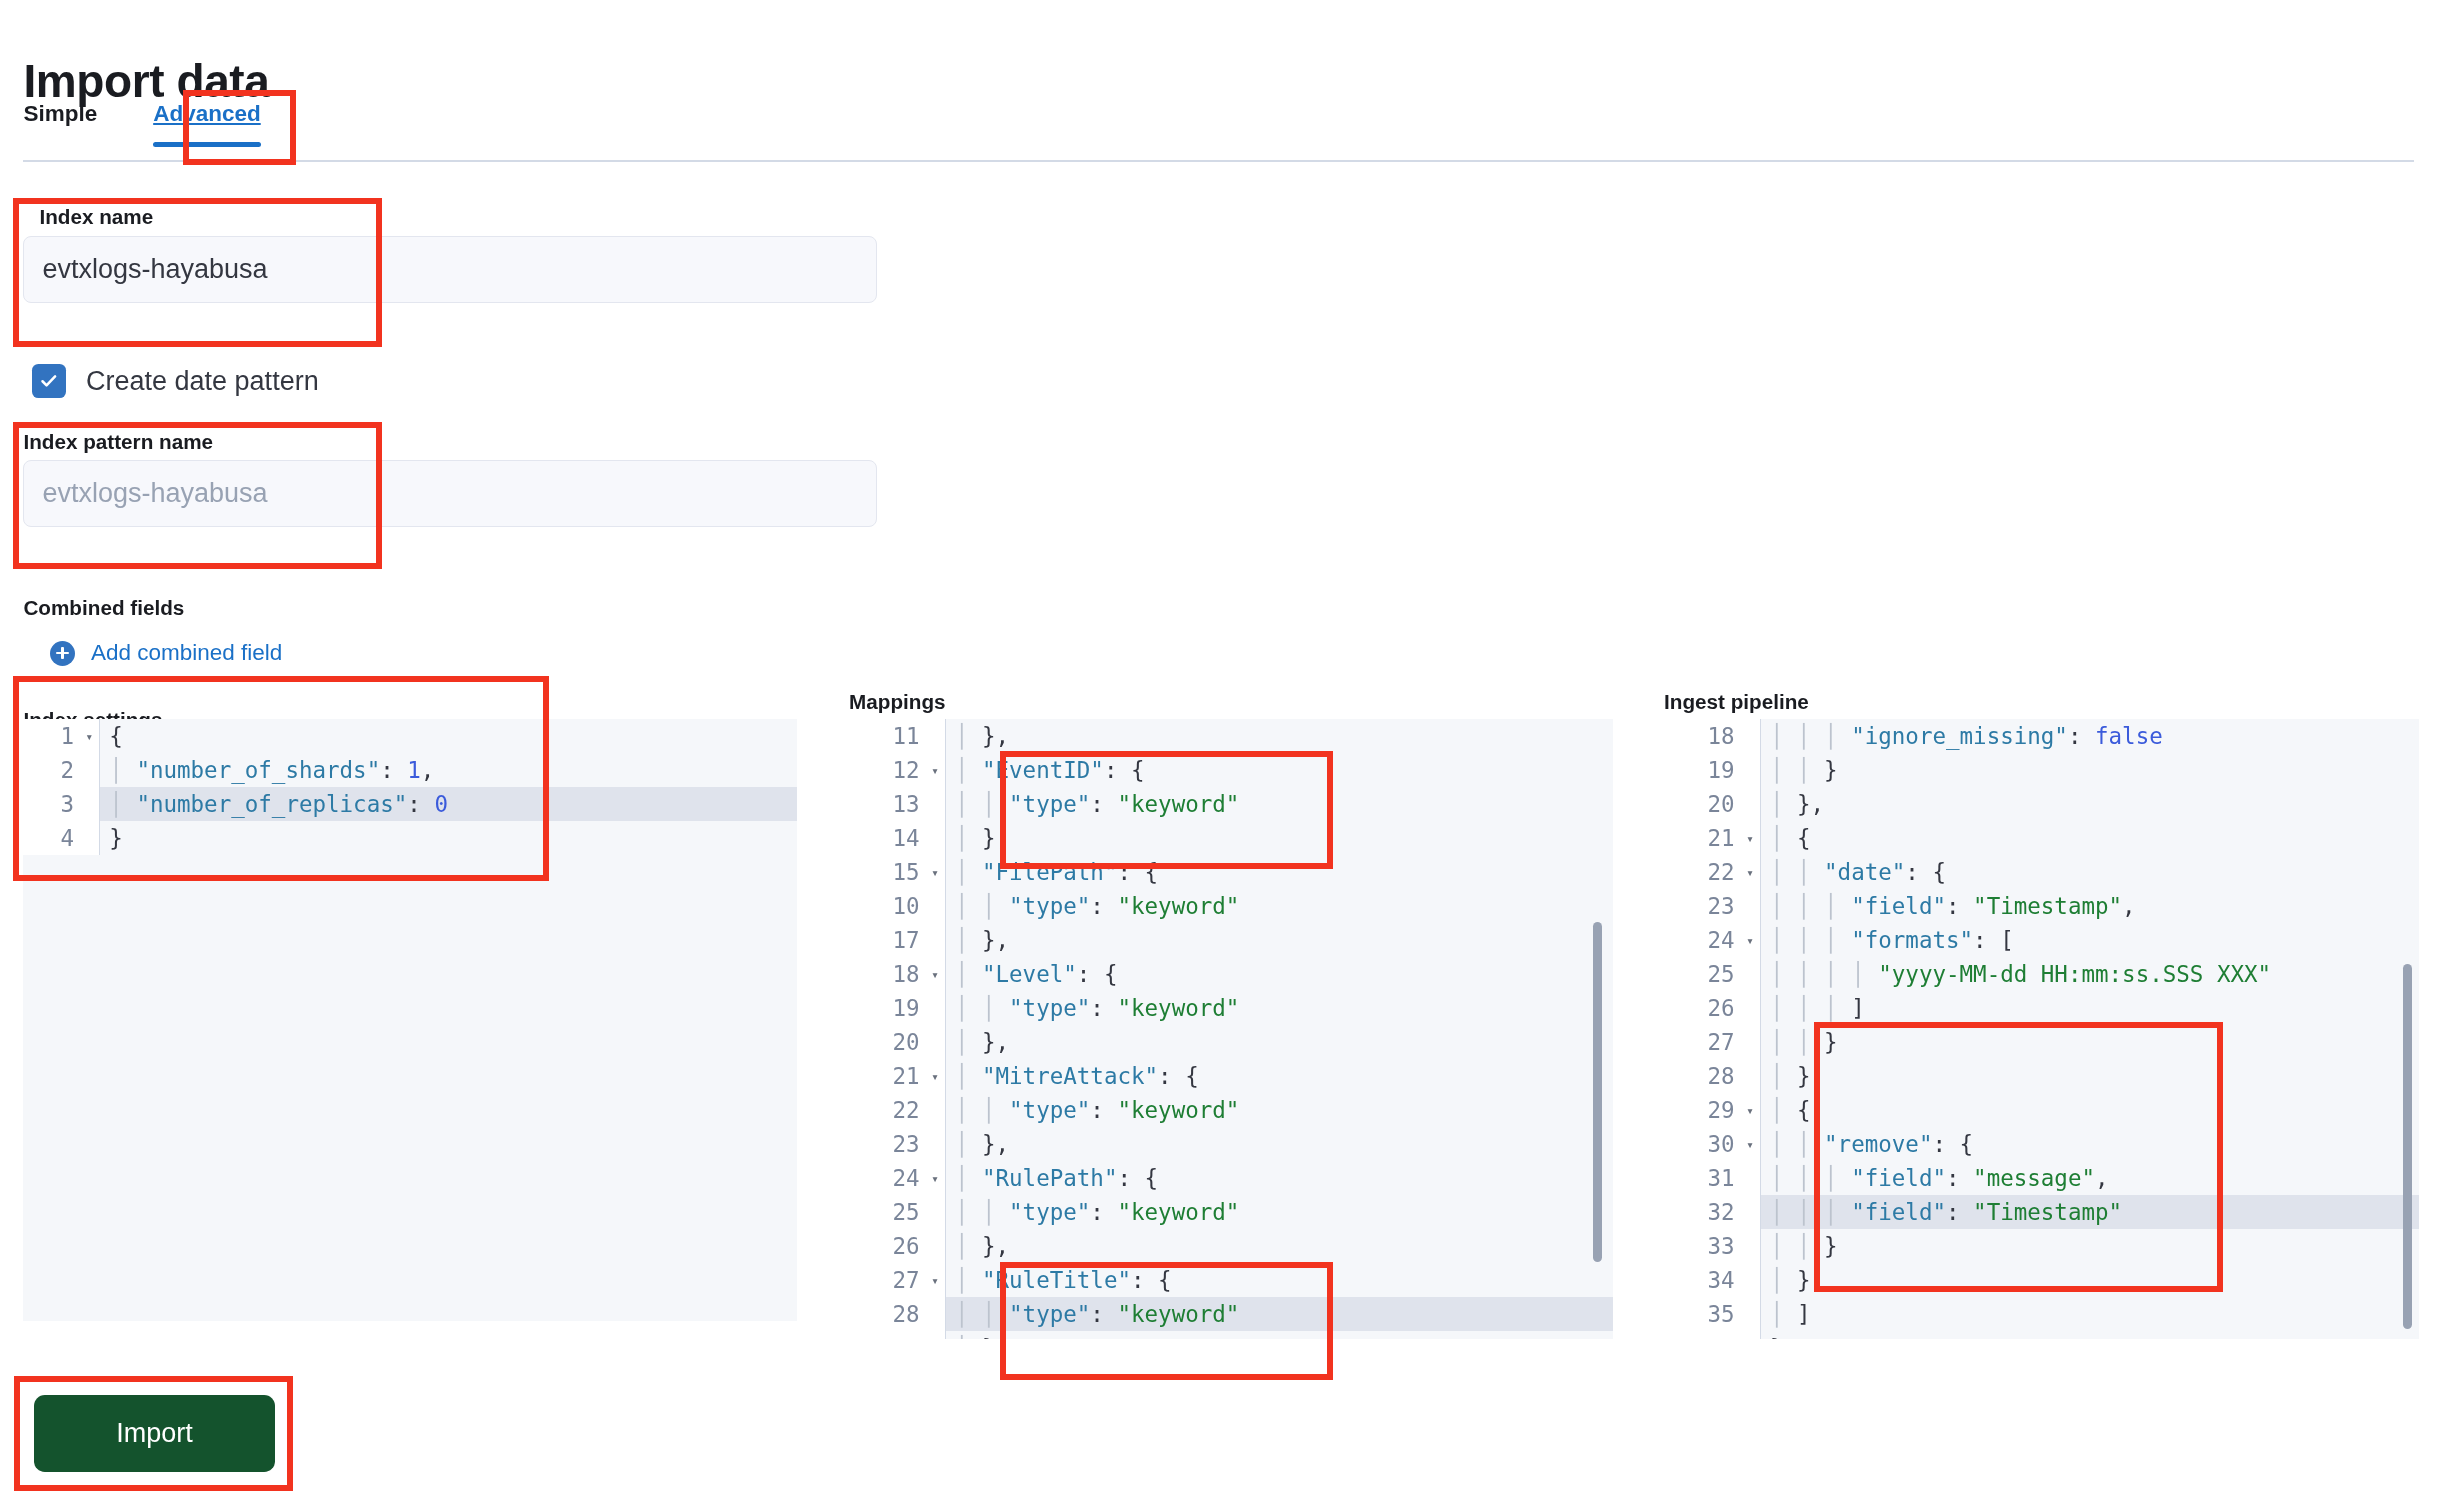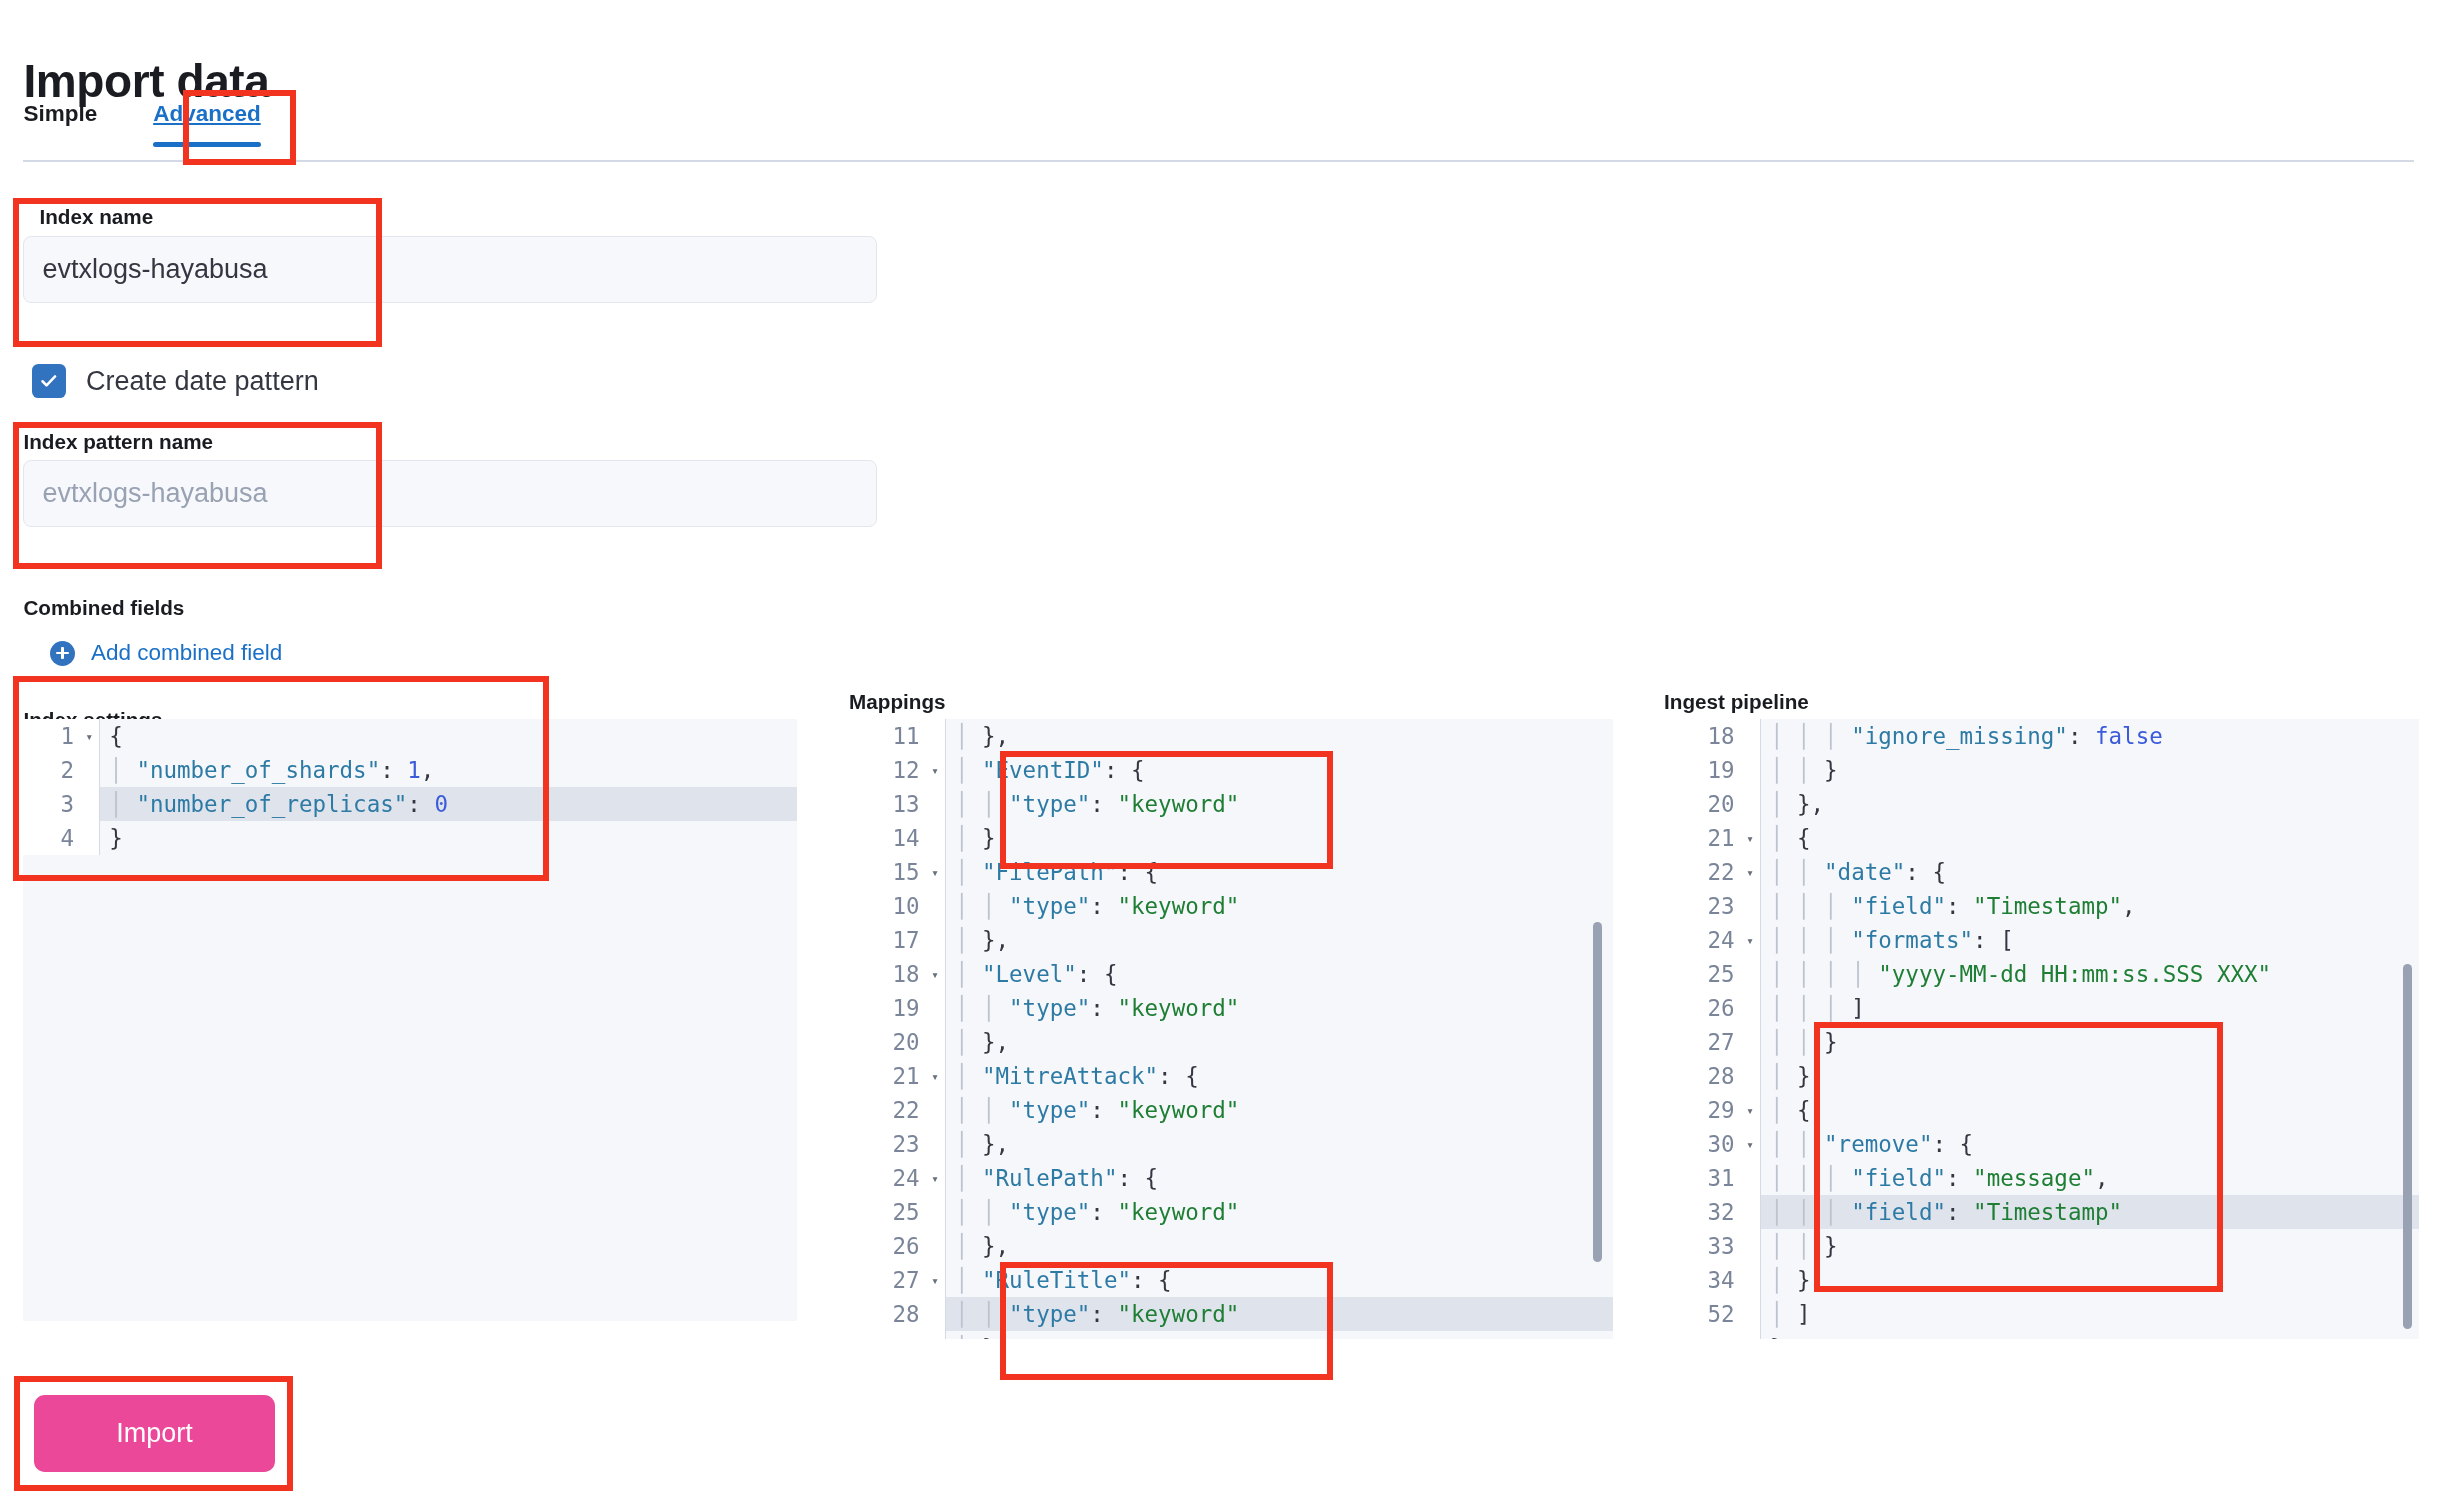--- a/index.html
+++ b/index.html
@@ -137,21 +137,21 @@
   .scrollbar {
     position:absolute; width:9px; border-radius:4.5px; background:#98a2b3;
   }
   #mappings-scrollbar { left:1593px; top:922px; height:340px; }
   #ingest-scrollbar  { left:2403px; top:964px; height:365px; }
 
   
   #import-button {
     position:absolute; left:34px; top:1395px;
     width:241px; height:77px; border-radius:10.8px;
-    background:#ec4899; color:#ffffff;
+    background:#14532d; color:#ffffff;
     font-size:27px; font-weight:400;
     display:flex; align-items:center; justify-content:center;
     border:none; cursor:pointer;
     font-family:"Liberation Sans", sans-serif;
   }
 
   
   .annot {
     position:absolute; border:6.3px solid #f2331f;
     pointer-events:none; background:transparent;
@@ -515,21 +515,21 @@
     <div class="ed-line">
       <span class="gutter">
         <span class="num">34</span>
       </span>
       <span class="fold"></span>
       <span class="gutter-sep"></span>
       <span class="code"><span class="guide">│</span>&nbsp;<span class="p">}</span></span>
     </div>
     <div class="ed-line">
       <span class="gutter">
-        <span class="num">52</span>
+        <span class="num">35</span>
       </span>
       <span class="fold"></span>
       <span class="gutter-sep"></span>
       <span class="code"><span class="guide">│</span>&nbsp;<span class="p">]</span></span>
     </div>
     <div class="ed-line">
       <span class="gutter">
         <span class="num">36</span>
       </span>
       <span class="fold"></span>

